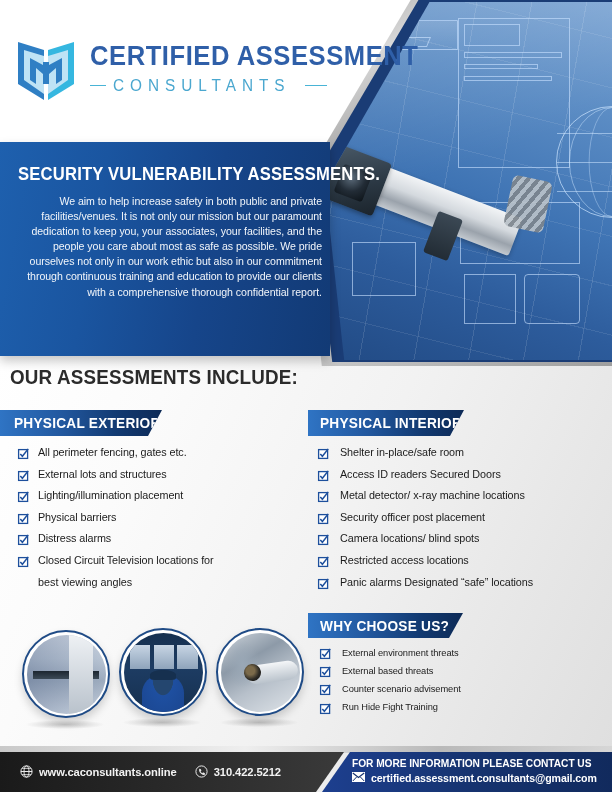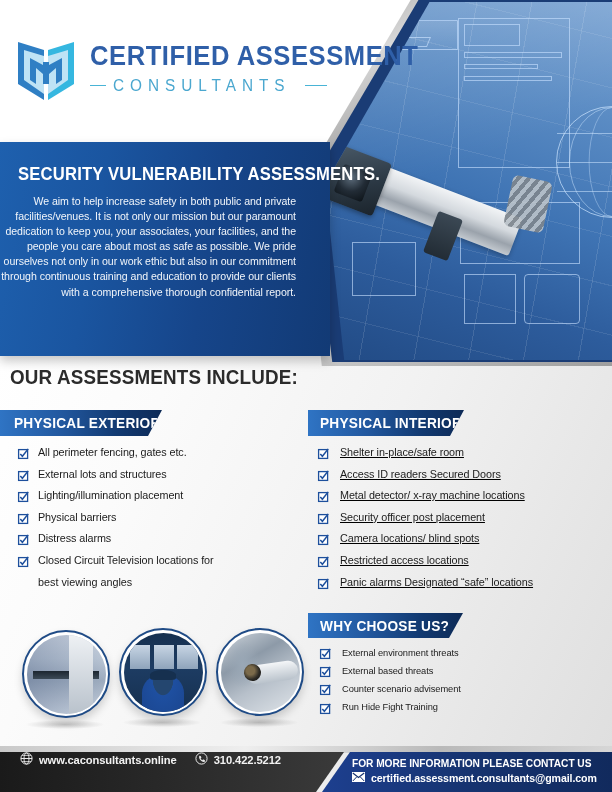--- a/index.html
+++ b/index.html
@@ -128,21 +128,21 @@
     box-shadow:0 5px 10px rgba(0,0,0,.22);
     text-align:right;
   }
   .intro-h {
     position:absolute; left:18px; top:22px;
     font-family:"Liberation Sans Narrow","Liberation Sans", sans-serif;
     font-weight:bold; font-size:17.5px; letter-spacing:.2px; color:#ffffff;
     transform:scaleX(.95); transform-origin:left center; white-space:nowrap;
   }
   .intro-p {
-    position:absolute; left:0; top:52px; width:296px;
+    position:absolute; left:26px; top:52px; width:296px;
     font-size:10.6px; line-height:15.1px; color:#f1f5fa; letter-spacing:-.05px;
   }
 
   
   .sec-title {
     position:absolute; left:10px; top:366px;
     font-family:"Liberation Sans Narrow","Liberation Sans", sans-serif;
     font-weight:bold; font-size:20px; color:#2b2b2b; letter-spacing:.2px;
     transform:scaleX(.94); transform-origin:left center; white-space:nowrap;
   }
@@ -160,21 +160,21 @@
     font-weight:bold; font-size:14.4px; letter-spacing:.25px;
     transform:scaleX(.95); transform-origin:left center; white-space:nowrap;
   }
   #banner-exterior { left:0; top:410px; width:162px; padding-left:14px; }
   #banner-interior { left:308px; top:410px; width:156px; padding-left:12px; }
   #banner-why      { left:308px; top:613px; width:155px; padding-left:12px; height:25px; }
 
   
   .list { position:absolute; }
   #list-exterior { left:18px; top:446px; width:276px; }
-  #list-interior { left:318px; top:446px; width:286px;text-decoration:underline; }
+  #list-interior { left:318px; top:446px; width:286px; }
   #list-why      { left:320px; top:646px; width:288px; }
 
   .li { display:flex; align-items:center; }
   #list-exterior .li, #list-interior .li { margin-bottom:8.4px; }
   #list-why .li { margin-bottom:5.2px; }
 
   .cb { flex:0 0 auto; position:relative; width:11px; height:11px; margin-top:2px; }
   .cb svg { display:block; overflow:visible; }
   .li-text { color:#1b1b1b; line-height:13.2px; letter-spacing:-.08px; }
   #list-exterior .li-text { font-size:10.8px; margin-left:9px; }
@@ -230,21 +230,21 @@
     clip-path:polygon(0 0, 100% 0, calc(100% - 28px) 100%, 0 100%);
   }
   .footer-blue {
     position:absolute; left:322px; top:0; width:290px; height:40px;
     background:linear-gradient(90deg,#1d3f8f 0%,#16336f 52%,#112a5d 100%);
     clip-path:polygon(28px 0, 100% 0, 100% 100%, 0 100%);
   }
   .footer-strip { position:absolute; left:0; top:-6px; width:612px; height:7px;
     background:linear-gradient(90deg,#c9c9c9,#eeeeee 40%,#b9b9b9 72%,#d6d6d6 100%); }
   .f-left { position:absolute; left:20px; top:0; height:40px; display:flex;
-    align-items:flex-start; gap:9px; color:#f2f2f2; }
+    align-items:center; gap:9px; color:#f2f2f2; }
   .f-left .f-item { display:flex; align-items:center; gap:6px;
     font-size:11.2px; font-weight:bold; letter-spacing:-.1px; }
   .f-left .f-item + .f-item { margin-left:9px; }
   .f-right { position:absolute; left:352px; top:4px; color:#ffffff; }
   .f-cta { font-size:10.2px; font-weight:bold; letter-spacing:-.05px; line-height:15px; }
   .f-mail { display:flex; align-items:center; gap:6px; margin-top:1px;
     font-size:10.6px; font-weight:bold; letter-spacing:-.1px; }
   .ic { flex:0 0 auto; display:block; }
 </style>
 </head>

